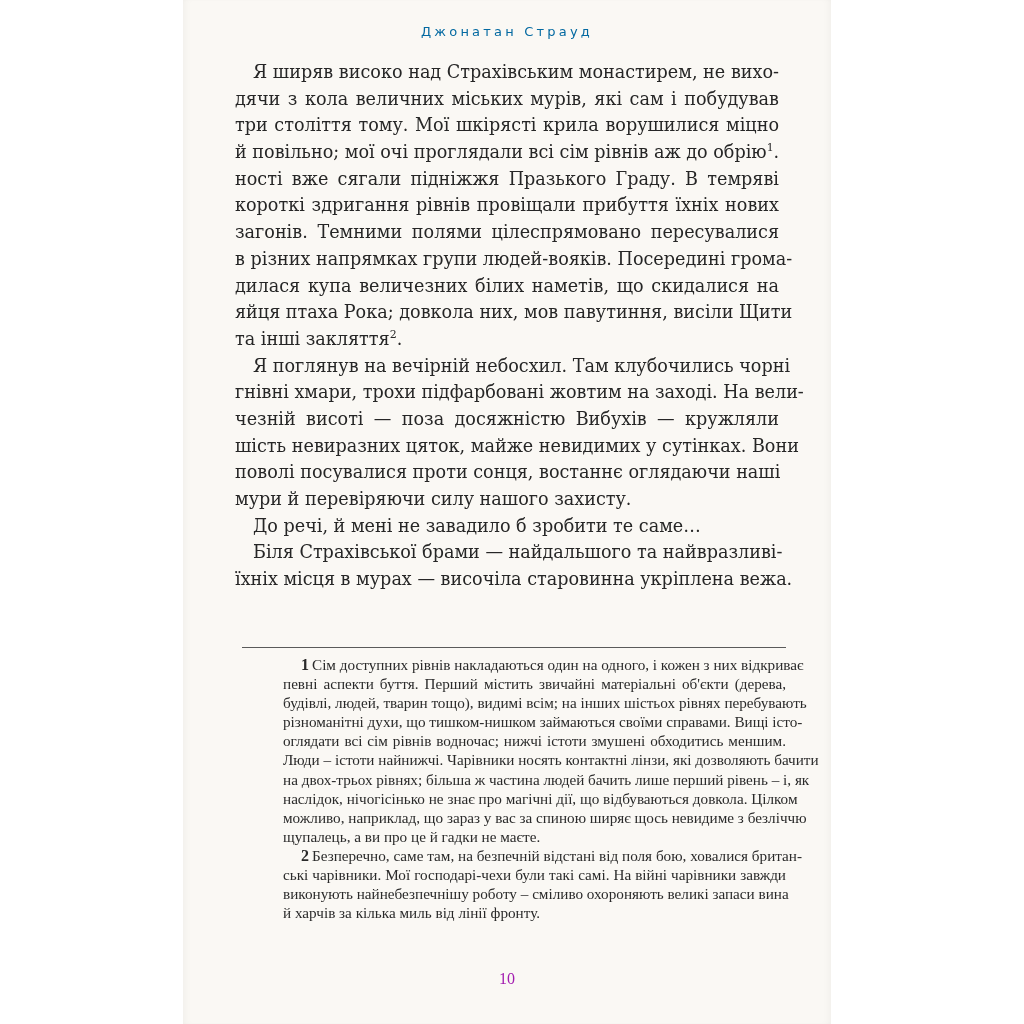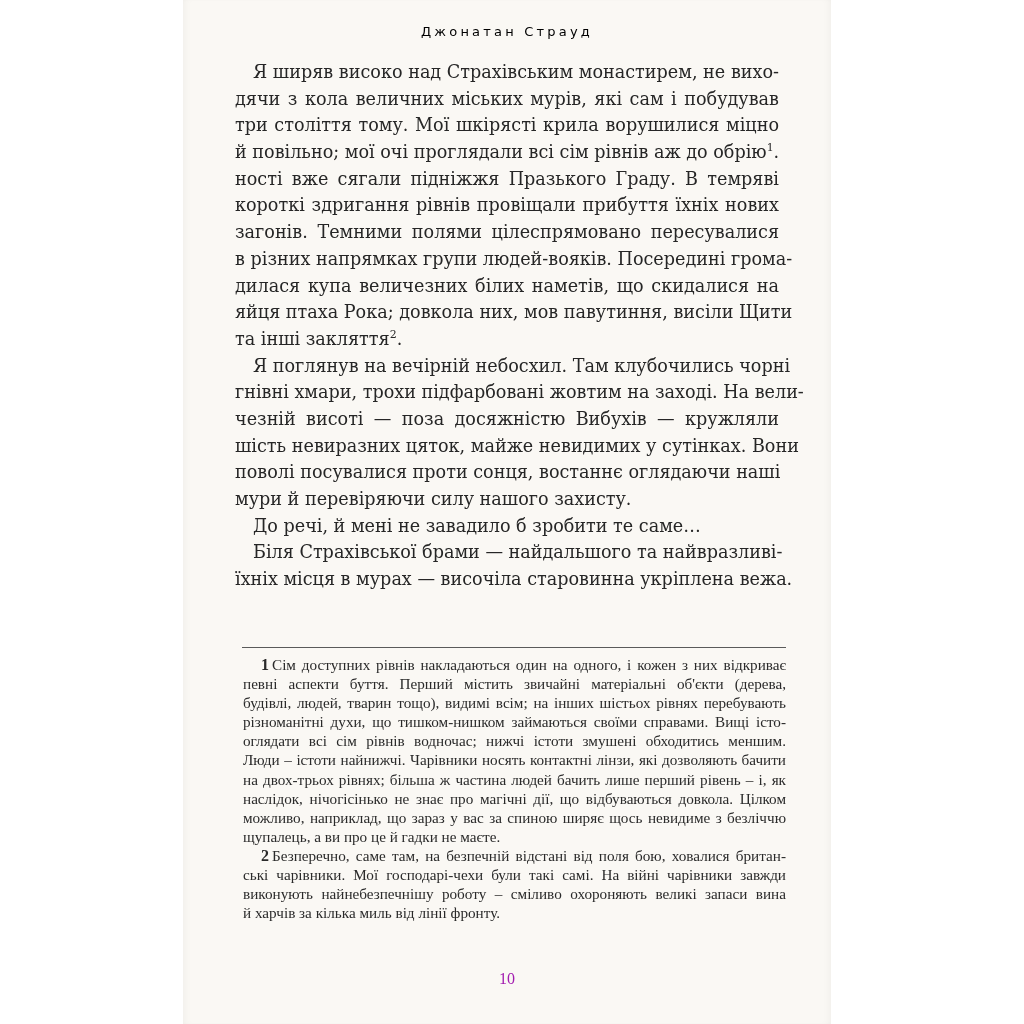--- a/index.html
+++ b/index.html
@@ -8,39 +8,39 @@
     font-family: "DejaVu Serif", "Liberation Serif", serif;
   }
   .page {
     position: absolute; left: 183px; top: 0; width: 648px; height: 1024px;
     background: #faf8f4;
     box-shadow: inset 6px 0 10px -6px rgba(0,0,0,0.06), inset -6px 0 10px -6px rgba(0,0,0,0.06);
   }
   .running-head {
     position: absolute; top: 24px; left: 0; width: 100%; text-align: center;
     font-family: "DejaVu Sans", sans-serif; font-size: 13px; letter-spacing: 3.2px;
-    color: #000000;
+    color: #0369a1;
   }
   .body-text {
     position: absolute; left: 52px; top: 59px; width: 544px;
     font-family: "DejaVu Serif", serif; font-size: 17.6px; line-height: 26.7px; color: #262626;
   }
   .line { display: block; white-space: nowrap; text-align: justify; text-align-last: justify; height: 26.7px; overflow: visible; }
   .line.last { text-align-last: left; }
   .line.indent { padding-left: 18px; }
   sup { font-size: 62%; line-height: 0; vertical-align: super; }
   .rule {
     position: absolute; left: 59px; top: 647px; width: 544px; height: 0;
     border-top: 1.2px solid #5a5a5a;
   }
   .footnotes {
     position: absolute; left: 60px; top: 655px; width: 543px;
     font-family: "Liberation Serif", serif; font-size: 15.2px; line-height: 19.1px; color: #2a2a2a;
   }
-  .fline { display: block; white-space: nowrap; text-align: justify; text-align-last: justify; height: 19.1px; }
+  .fline { display: block; white-space: nowrap; text-align: justify; text-align-last: justify; height: 19.1px; margin-left: 40px; }
   .fline.last { text-align-last: left; }
   .fline.indent { padding-left: 18px; }
   .fnum { font-weight: bold; font-size: 16px; margin-right: 3px; }
   .folio {
     position: absolute; top: 970px; left: 0; width: 100%; text-align: center;
     font-family: "Liberation Serif", serif; font-size: 16px; color: #a21caf;
   }
 </style>
 </head>
 <body>

